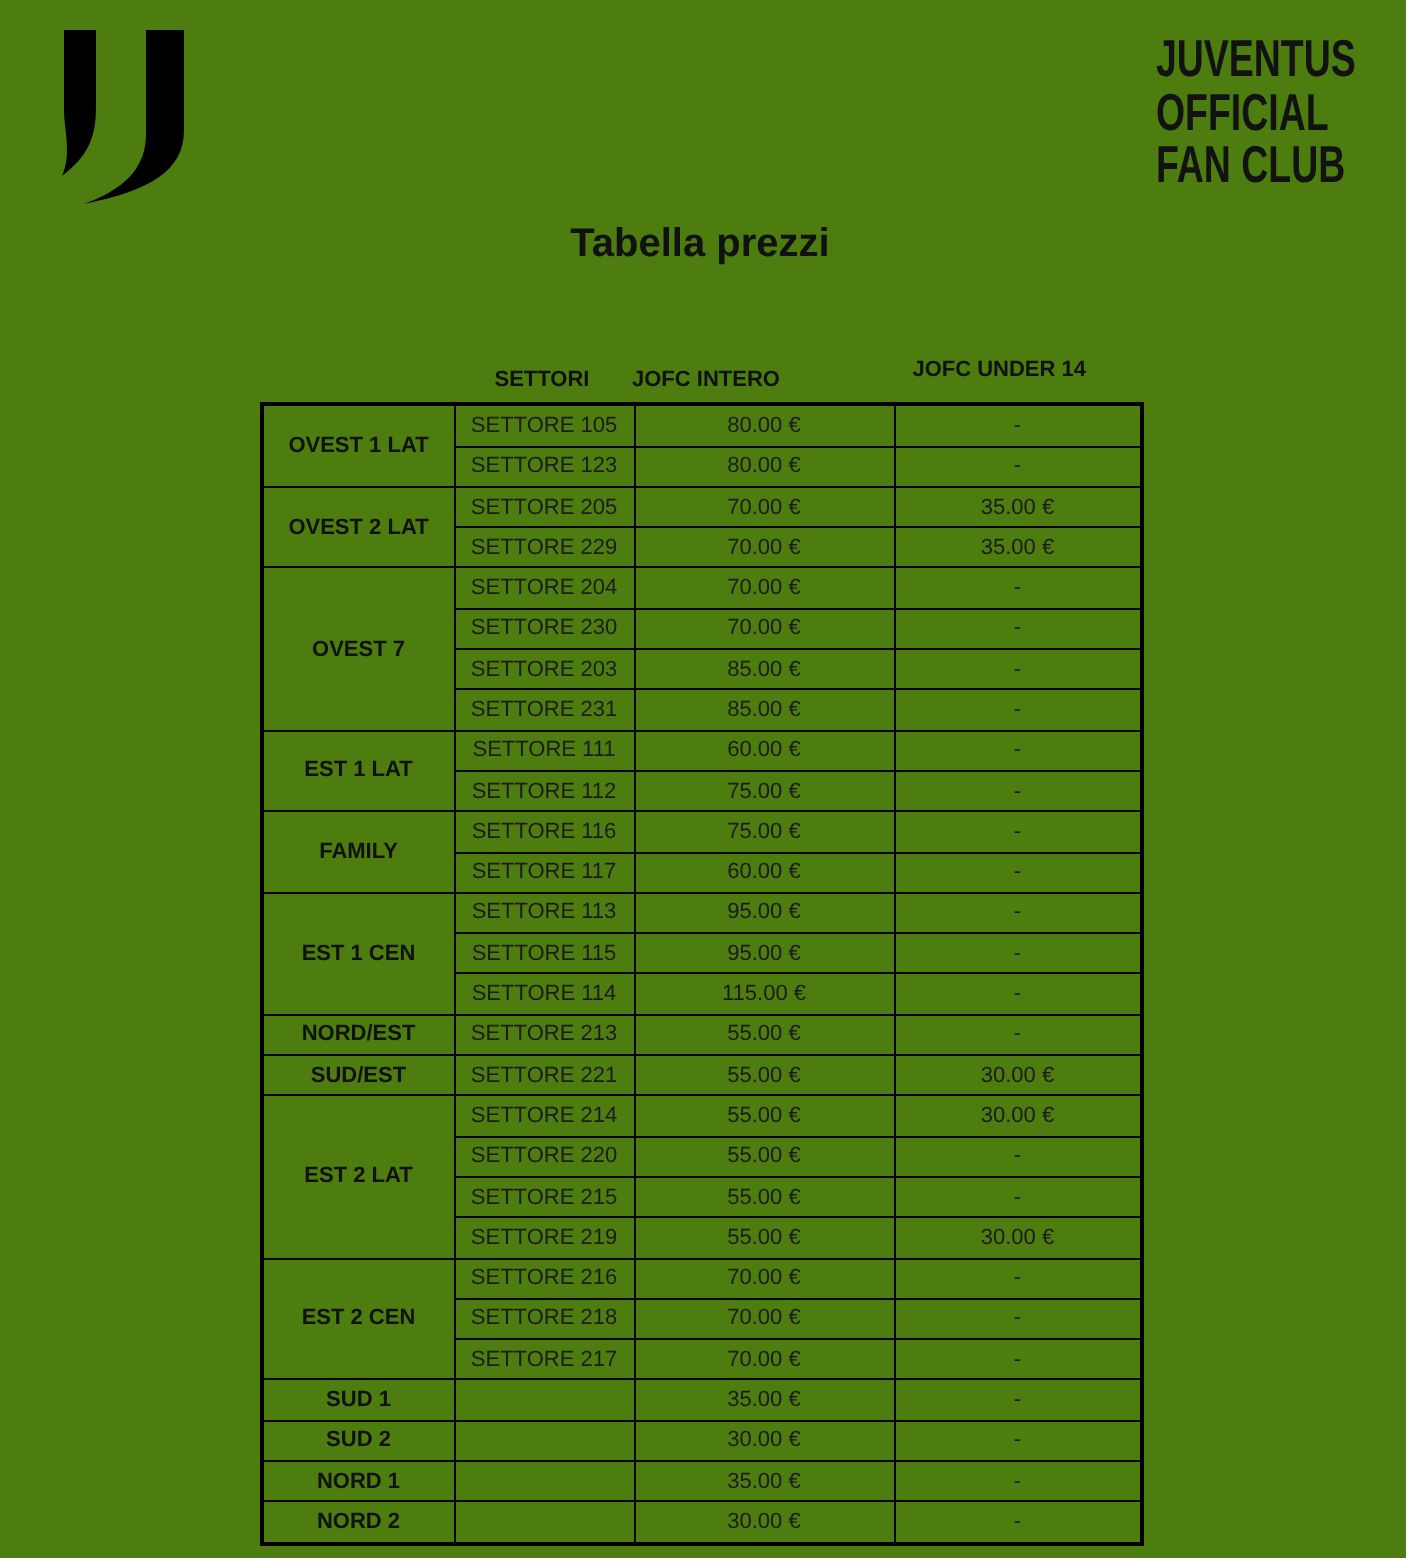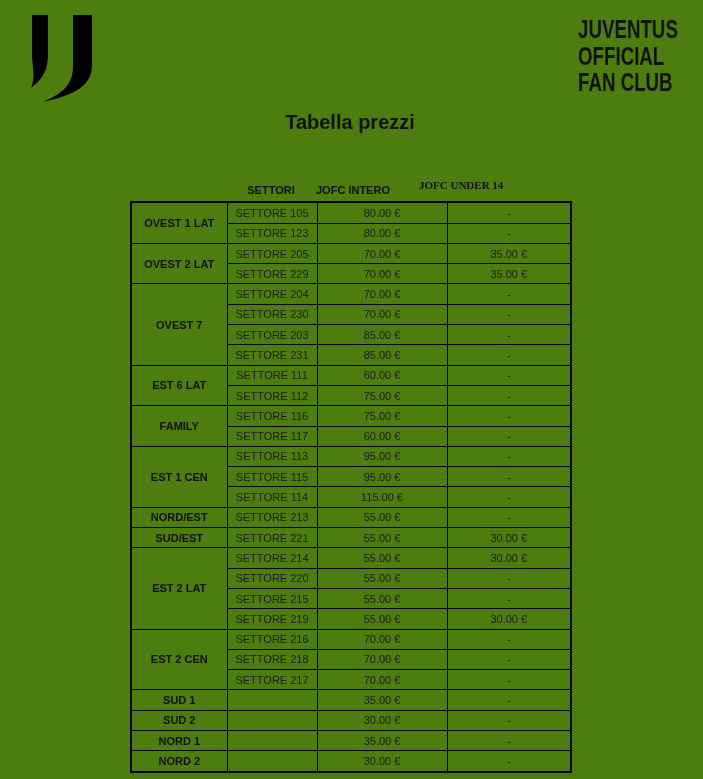--- a/index.html
+++ b/index.html
@@ -55,21 +55,21 @@
     height: 25px;
     align-items: flex-end;
     padding-bottom: 5px;
     font-size: 11px;
     font-weight: 700;
     color: #111111;
   }
   .col-headers .spacer { width: 96px; }
   .col-headers .h-settori  { width: 90px;  text-align: center; }
   .col-headers .h-intero   { width: 130px; text-align: left; }
-  .col-headers .h-under14  { width: 124px; text-align: left; transform: translate(-27px, -5px); font-family: Liberation Serif, serif; }
+  .col-headers .h-under14  { width: 124px; text-align: right; transform: translate(-27px, -5px); }
   table.price-table {
     width: 440px;
     height: 572px;
     border-collapse: collapse;
     table-layout: fixed;
     border: 2px solid #000000;
   }
   table.price-table td {
     border: 1.5px solid #000000;
     text-align: center;
@@ -155,21 +155,21 @@
             <td>SETTORE 203</td>
             <td>85.00 €</td>
             <td>-</td>
           </tr>
           <tr>
             <td>SETTORE 231</td>
             <td>85.00 €</td>
             <td>-</td>
           </tr>
           <tr>
-            <td class="group-cell" rowspan="2">EST 6 LAT</td>
+            <td class="group-cell" rowspan="2">EST 1 LAT</td>
             <td>SETTORE 111</td>
             <td>60.00 €</td>
             <td>-</td>
           </tr>
           <tr>
             <td>SETTORE 112</td>
             <td>75.00 €</td>
             <td>-</td>
           </tr>
           <tr>

